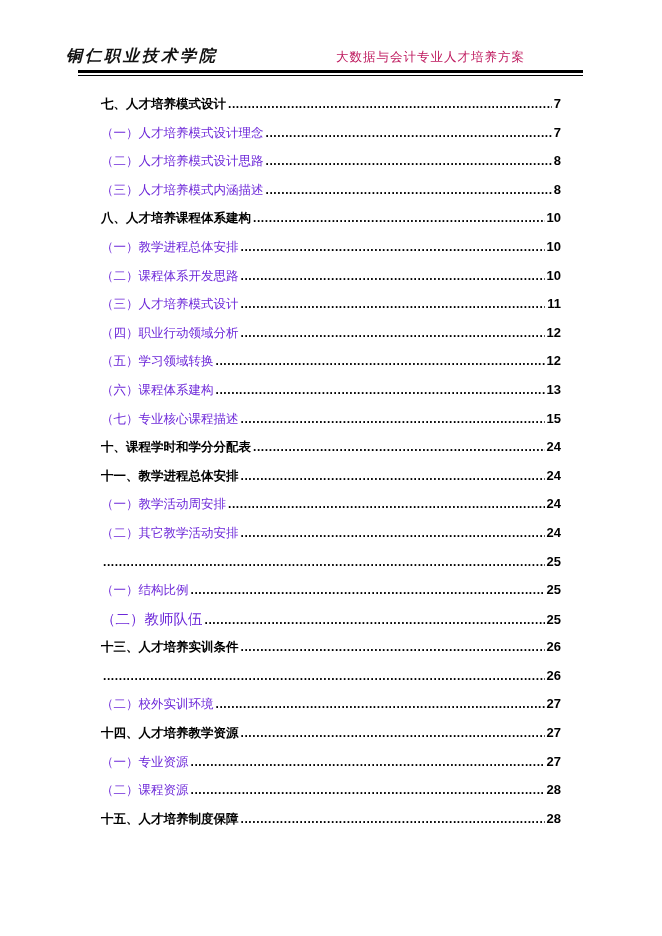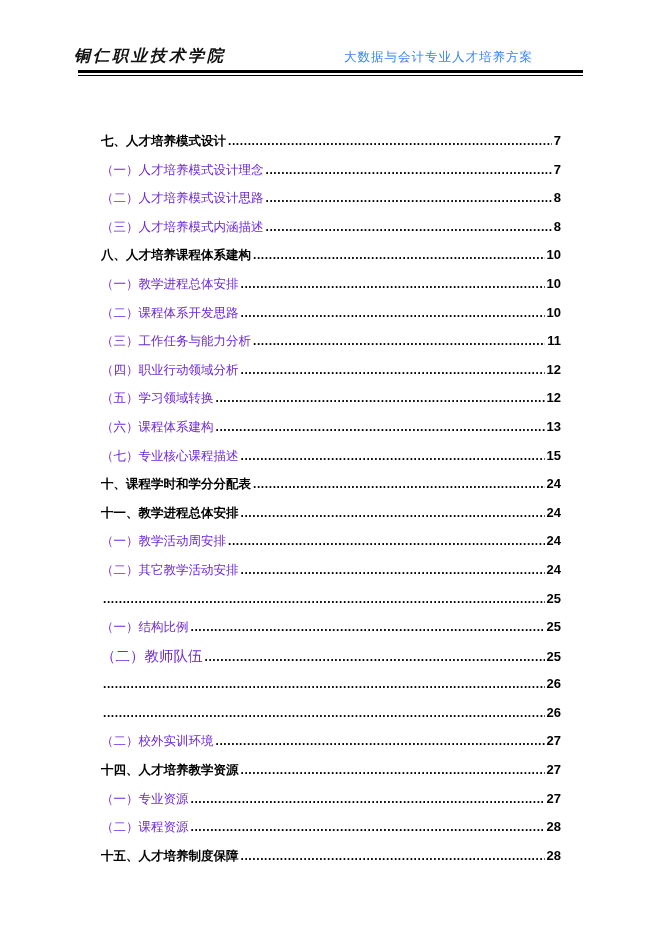--- a/index.html
+++ b/index.html
@@ -10,21 +10,21 @@
     body {
       width: 662px;
       height: 936px;
       position: relative;
       overflow: hidden;
       font-family: "DejaVu Sans", sans-serif;
       color: #000;
     }
     .header {
       position: absolute;
-      left: 74px;
+      left: 66px;
       top: 46px;
       width: 505px;
       height: 20px;
     }
     .header-left {
       position: absolute;
       left: 0;
       top: 0;
       font-family: "DejaVu Serif", serif;
       font-weight: bold;
@@ -33,21 +33,21 @@
       letter-spacing: 3px;
       color: #111;
       white-space: nowrap;
     }
     .header-right {
       position: absolute;
       right: 46px;
       top: 3px;
       font-family: Liberation Mono, monospace;
       font-size: 12.5px;
-      color: #3b82f6;
+      color: #be185d;
       letter-spacing: 1px;
       white-space: nowrap;
     }
     .rule-thick {
       position: absolute;
       left: 78px;
       top: 70px;
       width: 505px;
       height: 3px;
       background: #000;
@@ -58,21 +58,20 @@
       top: 75px;
       width: 505px;
       height: 1px;
       background: #000;
     }
     .toc {
       position: absolute;
       left: 101px;
       top: 90px;
       width: 460px;
-      margin-top: 37px;
     }
     .toc-row {
       display: flex;
       align-items: baseline;
       height: 28.6px;
       line-height: 28.6px;
       white-space: nowrap;
     }
     .toc-title {
       flex: 0 0 auto;
@@ -152,21 +151,21 @@
     <span class="toc-title">（一）教学进程总体安排</span>
     <span class="toc-leader"></span>
     <span class="toc-page">10</span>
   </div>
     <div class="toc-row level-2">
     <span class="toc-title">（二）课程体系开发思路</span>
     <span class="toc-leader"></span>
     <span class="toc-page">10</span>
   </div>
     <div class="toc-row level-2">
-    <span class="toc-title">（三）工作任务与能力分析</span>
+    <span class="toc-title">（三）人才培养模式设计</span>
     <span class="toc-leader"></span>
     <span class="toc-page">11</span>
   </div>
     <div class="toc-row level-2">
     <span class="toc-title">（四）职业行动领域分析</span>
     <span class="toc-leader"></span>
     <span class="toc-page">12</span>
   </div>
     <div class="toc-row level-2">
     <span class="toc-title">（五）学习领域转换</span>
@@ -211,20 +210,21 @@
     <span class="toc-title">（一）结构比例</span>
     <span class="toc-leader"></span>
     <span class="toc-page">25</span>
   </div>
     <div class="toc-row level-2">
     <span class="toc-title large">（二）教师队伍</span>
     <span class="toc-leader"></span>
     <span class="toc-page">25</span>
   </div>
     <div class="toc-row level-1">
+    <span class="toc-title">十三、人才培养实训条件</span>
     <span class="toc-leader"></span>
     <span class="toc-page">26</span>
   </div>
     <div class="toc-row level-2">
     <span class="toc-leader"></span>
     <span class="toc-page">26</span>
   </div>
     <div class="toc-row level-2">
     <span class="toc-title">（二）校外实训环境</span>
     <span class="toc-leader"></span>

